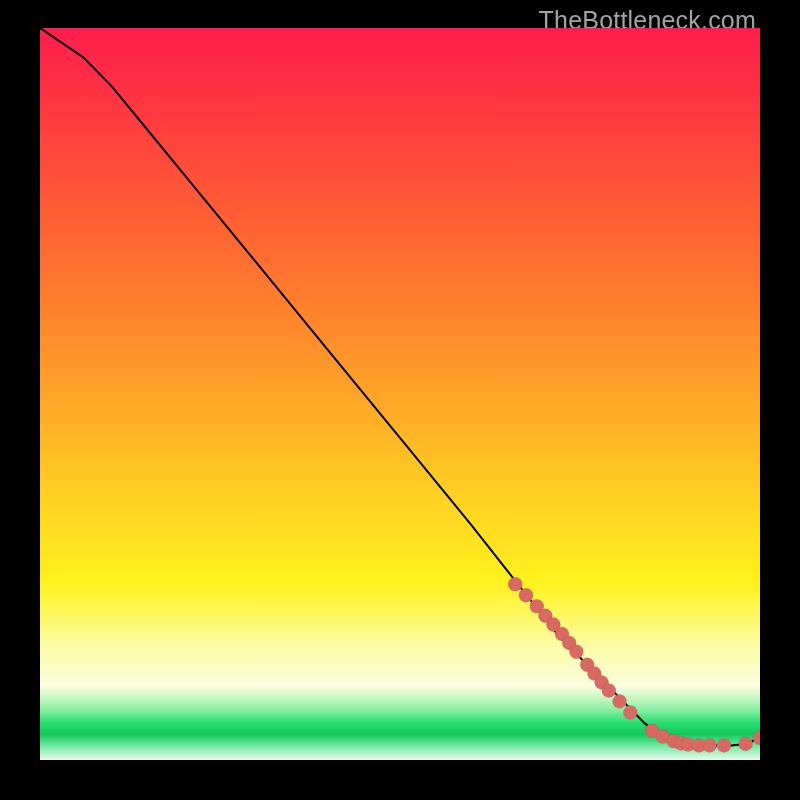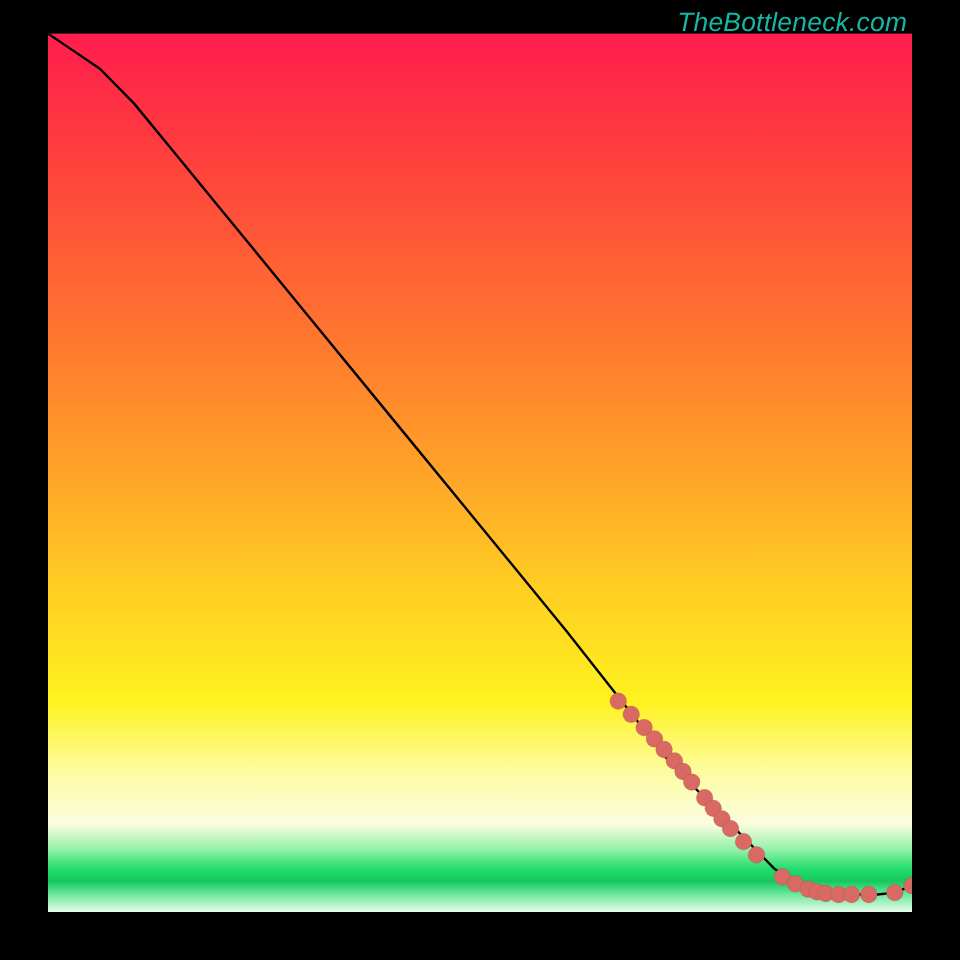--- a/index.html
+++ b/index.html
@@ -39,26 +39,25 @@
       #26dd6e 95%,
       #15c85e 96.5%,
       #6fe89e 98%,
       #e6fcea 100%
     );
   }
   .watermark {
     position: absolute;
     top: 6px;
     right: 44px;
-    color: #14b8a6;
-    font-size: 22px;
+    color: #a3a3a3;
+    font-size: 25px;
     font-weight: 500;
     letter-spacing: 0.2px;
     user-select: none;
-    font-style: italic;
   }
   svg.overlay {
     position: absolute;
     left: 0;
     top: 0;
     width: 720px;
     height: 732px;
   }
   .curve {
     fill: none;

